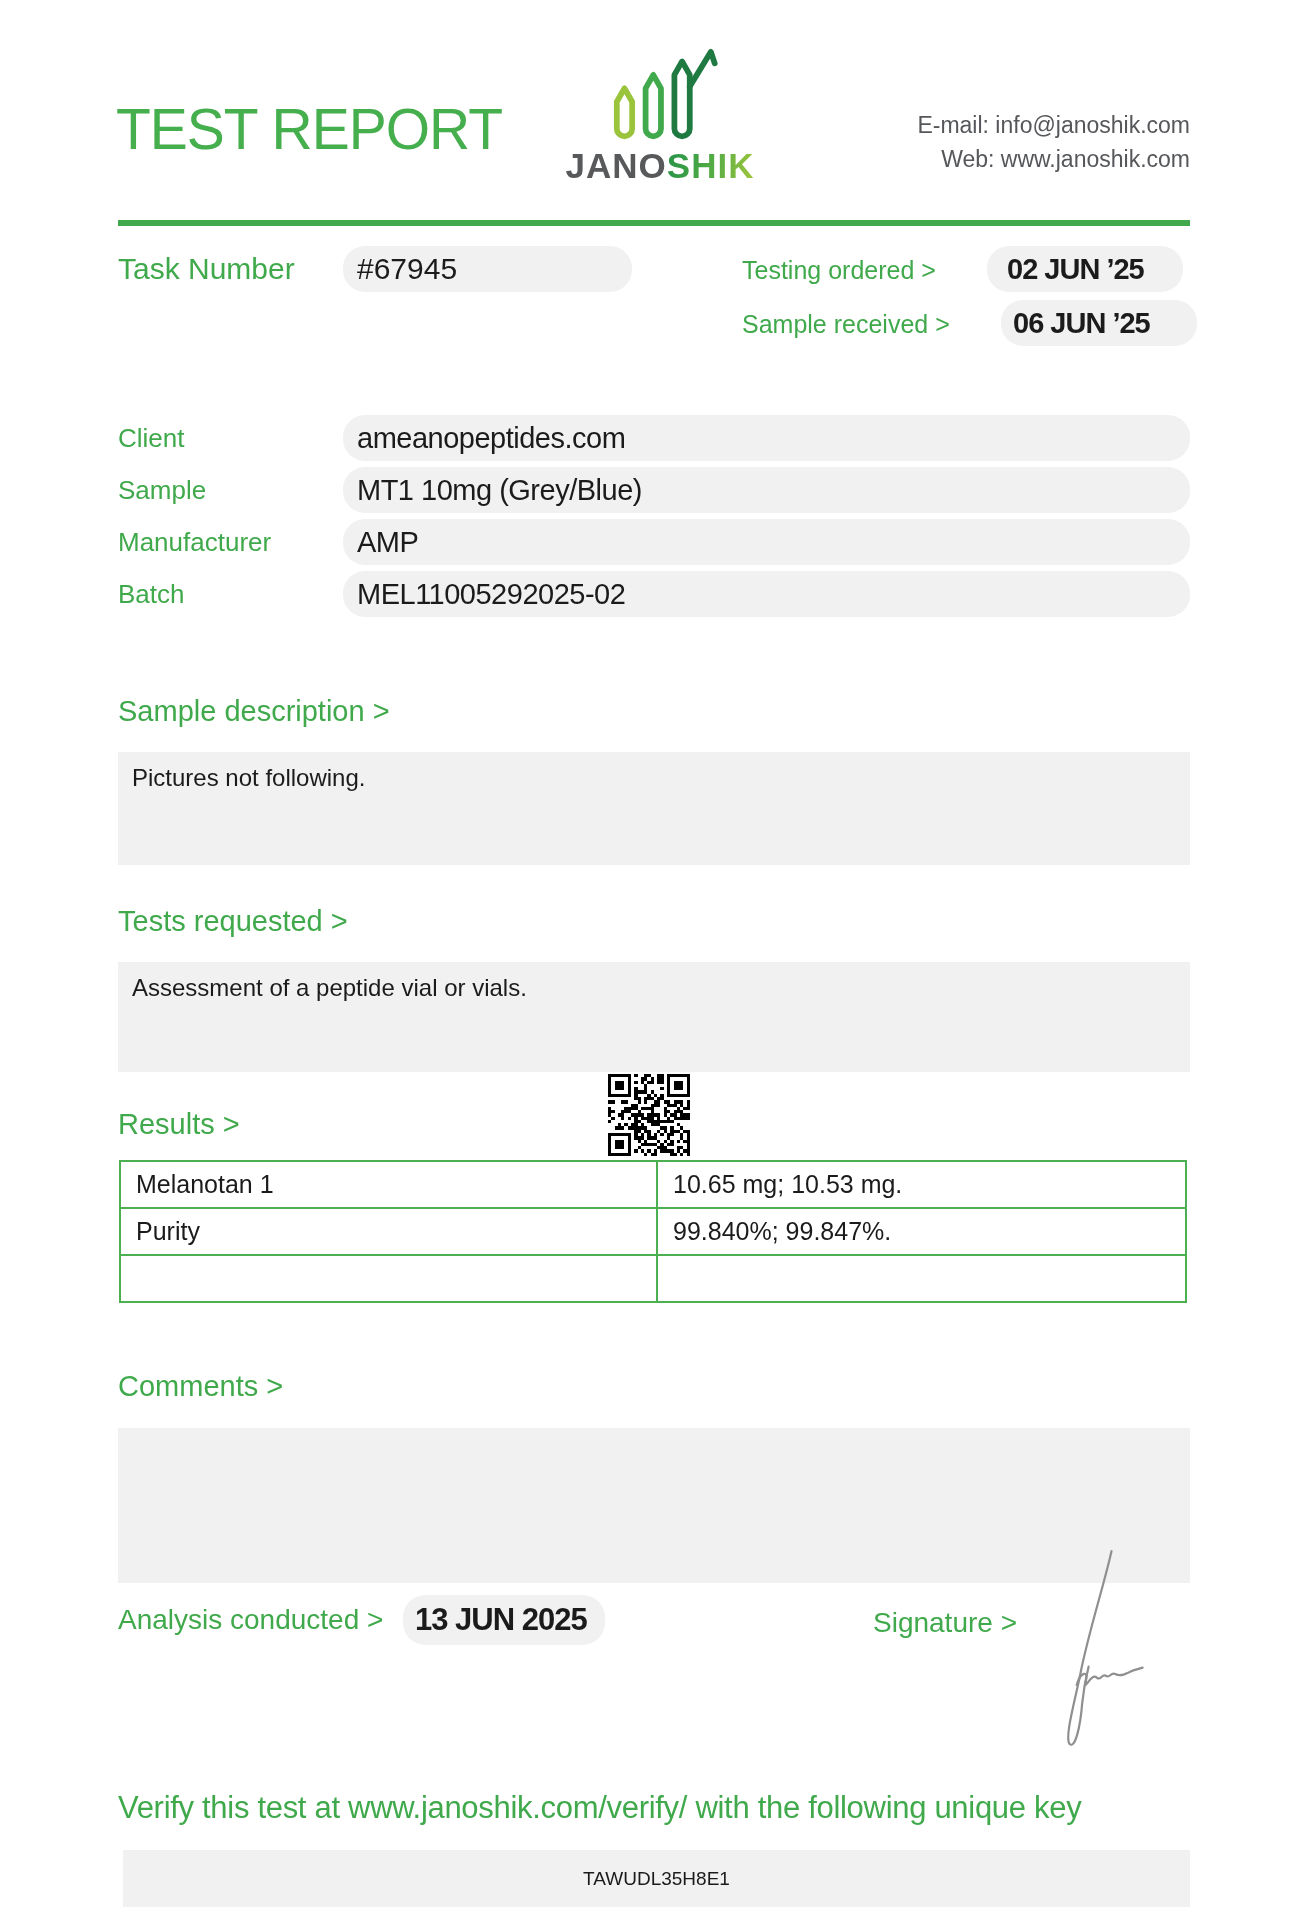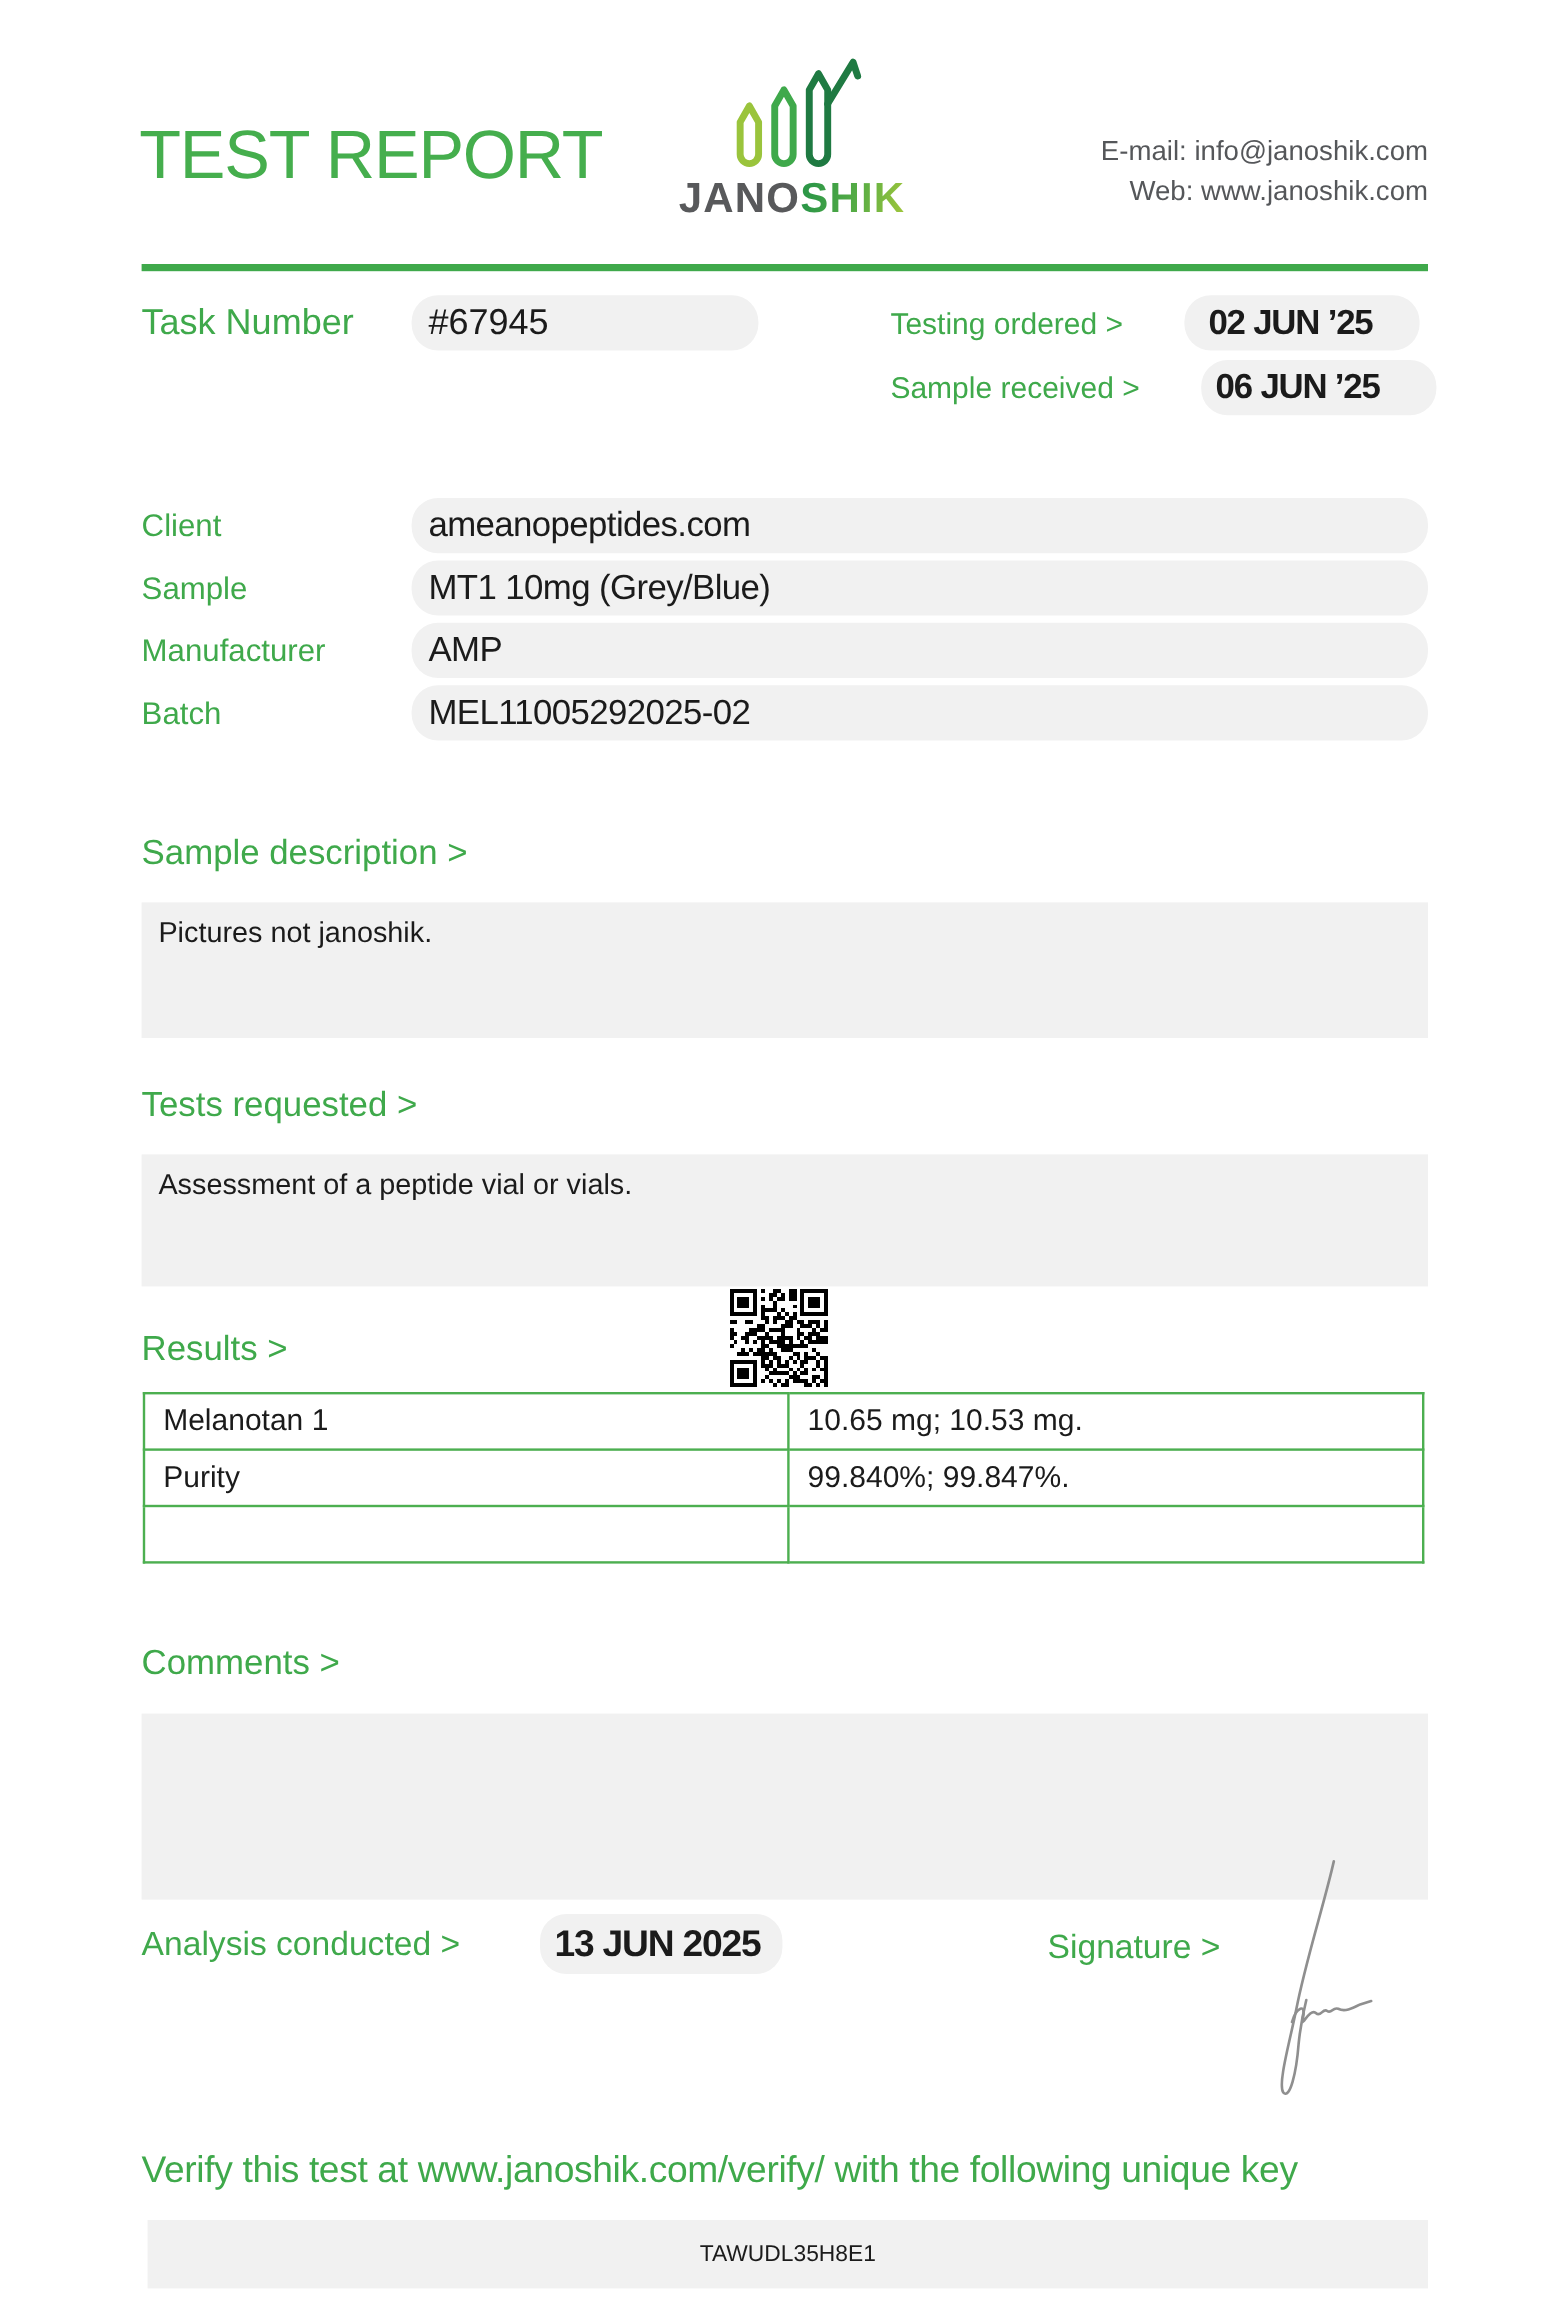--- a/index.html
+++ b/index.html
@@ -50,21 +50,21 @@
   
   .qr{position:absolute;left:608px;top:1074px;width:82px;height:82px;}
 
   
   .rtable{position:absolute;left:119px;top:1160px;width:1068px;border-collapse:collapse;}
   .rtable td{border:2px solid var(--green-border);height:47px;font-size:25px;padding:0 0 0 15px;background:#fff;}
   .rtable td.c1{width:537px;}
 
   
   .an-label{position:absolute;left:118px;top:1604px;font-size:28px;}
-  .an-box{position:absolute;left:403px;top:1595px;width:202px;height:50px;font-size:31px;padding-left:12px;font-weight:bold;letter-spacing:-1px;margin-left:47px;}
+  .an-box{position:absolute;left:403px;top:1595px;width:202px;height:50px;font-size:31px;padding-left:12px;font-weight:bold;letter-spacing:-1px;}
   .sig-label{position:absolute;left:873px;top:1607px;font-size:28px;}
   .signature{position:absolute;left:1040px;top:1540px;}
 
   
   .verify{position:absolute;left:118px;top:1790px;width:1072px;font-size:31px;color:var(--green);white-space:nowrap;letter-spacing:-0.3px;}
   .key-box{position:absolute;left:123px;top:1850px;width:1067px;height:57px;background:var(--box);
            display:flex;align-items:center;justify-content:center;font-size:19px;color:var(--dark);}
 </style>
 </head>
 <body>
@@ -110,21 +110,21 @@
   <div class="info-row" style="top:519px">
     <span class="glabel">Manufacturer</span>
     <span class="gbox val">AMP</span>
   </div>
   <div class="info-row" style="top:571px">
     <span class="glabel">Batch</span>
     <span class="gbox val">MEL11005292025-02</span>
   </div>
 
   <div class="sec-head" style="top:695px">Sample description &gt;</div>
-  <div class="sec-box" style="top:752px;height:113px">Pictures not janoshik.</div>
+  <div class="sec-box" style="top:752px;height:113px">Pictures not following.</div>
 
   <div class="sec-head" style="top:905px">Tests requested &gt;</div>
   <div class="sec-box" style="top:962px;height:110px">Assessment of a peptide vial or vials.</div>
 
   <svg id="qr" class="qr" viewBox="0 0 25 25" shape-rendering="crispEdges">
       <rect x="0" y="0" width="25" height="25" fill="#fff"></rect>
       <rect x="0" y="0" width="7" height="7" fill="#000"></rect>
       <rect x="1" y="1" width="5" height="5" fill="#fff"></rect>
       <rect x="2" y="2" width="3" height="3" fill="#000"></rect>
       <rect x="18" y="0" width="7" height="7" fill="#000"></rect>

